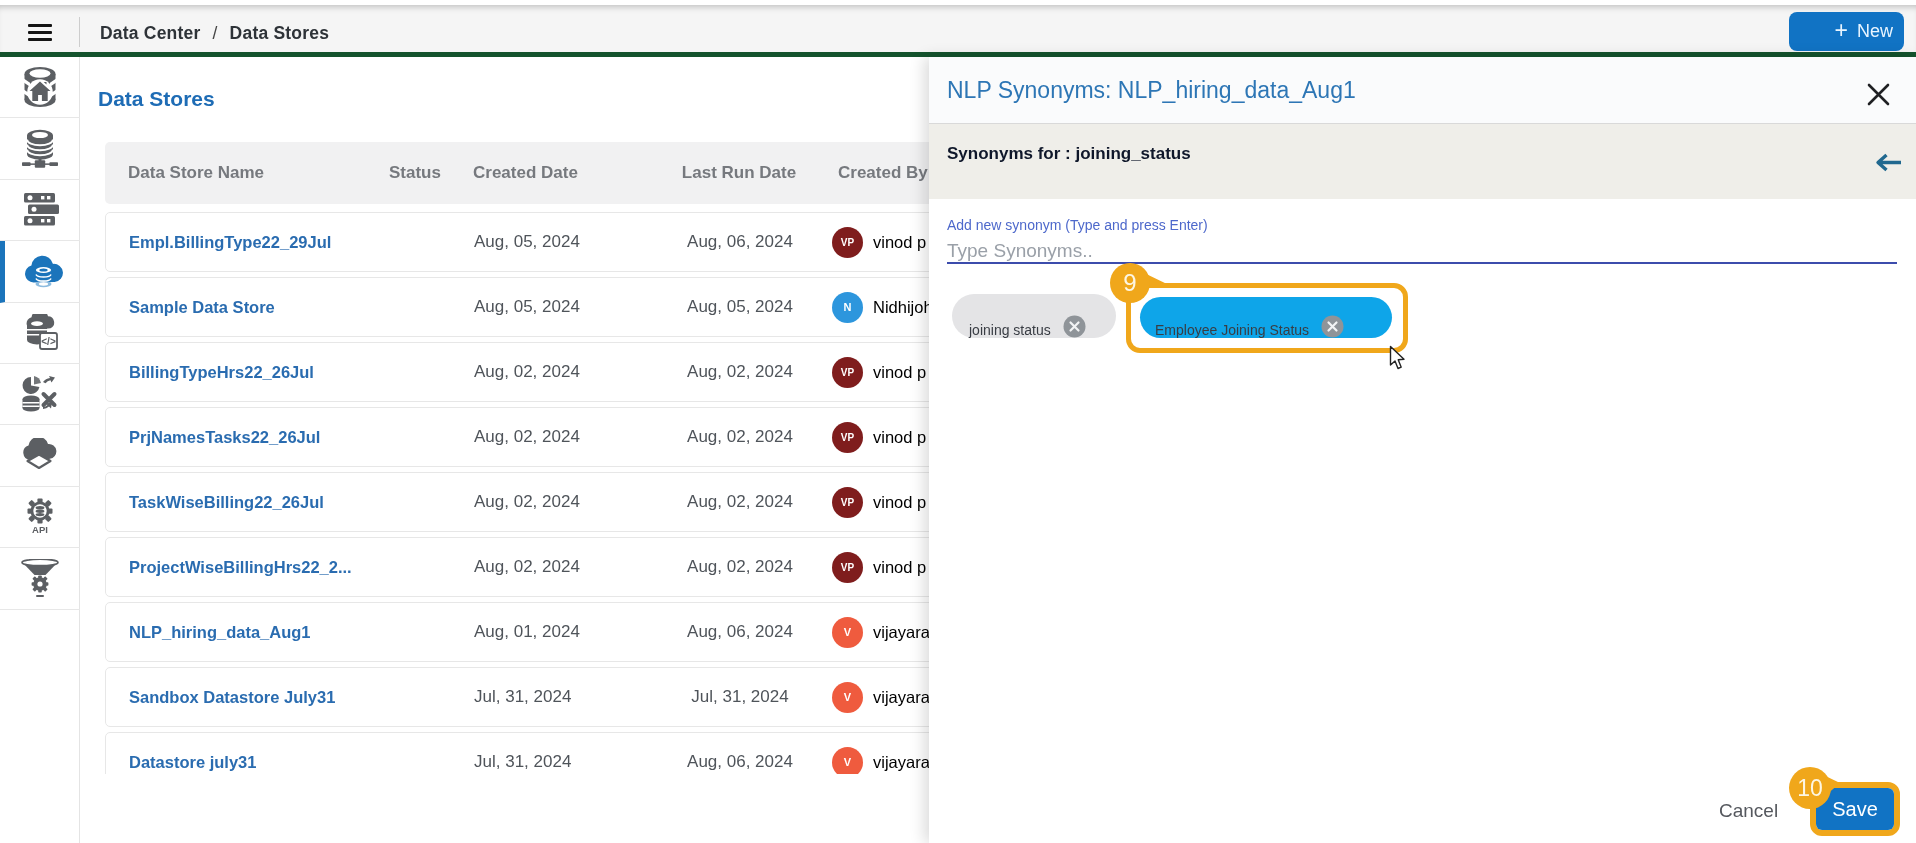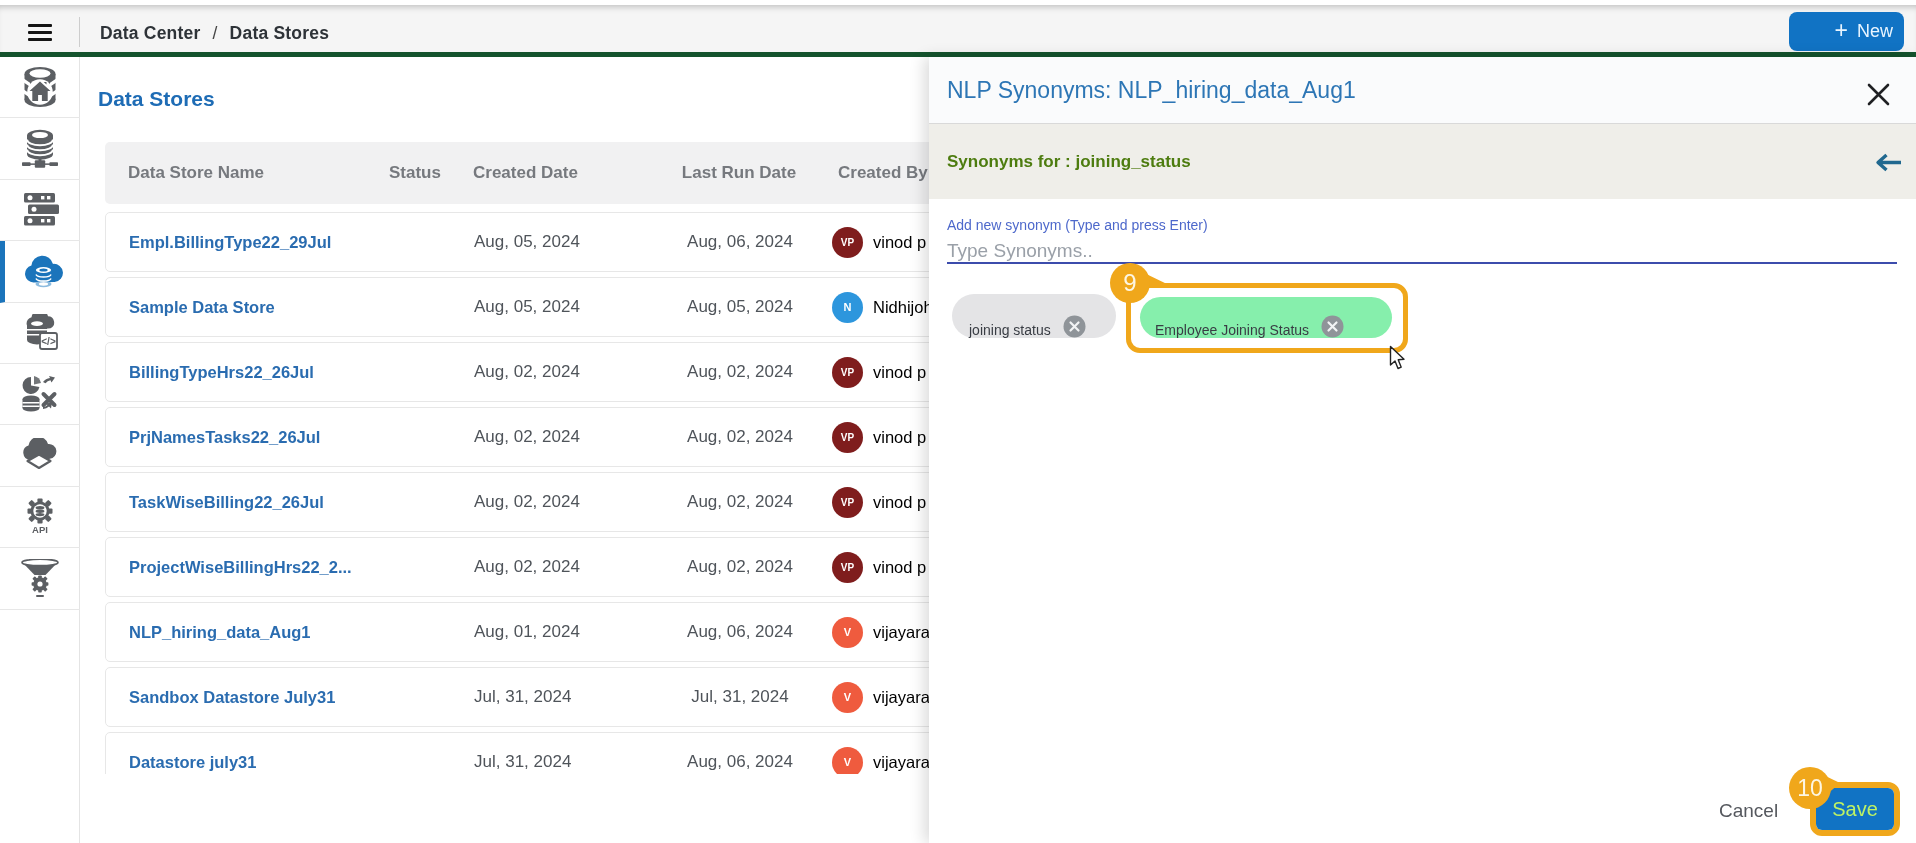--- a/index.html
+++ b/index.html
@@ -57,43 +57,43 @@
   .uname { font-size:16.5px; color:#000000; white-space:nowrap; }
 
   
   #panel { position:absolute; left:929px; top:57px; width:987px; height:786px;
     background:#fff; box-shadow:-5px 0 14px rgba(0,0,0,0.14); }
   #phead { position:absolute; left:0; top:0; width:987px; height:67px;
     background:#fafbfc; border-bottom:1px solid #d9d9d9; }
   #ptitle { position:absolute; left:18px; top:20px; font-size:23px; color:#2d76b5; }
   #pclose { position:absolute; left:938px; top:26px; width:23px; height:23px; }
   #pstrip { position:absolute; left:0; top:67px; width:987px; height:75px; background:#efeee9; }
-  #pstrip .t { position:absolute; left:18px; top:28px; font-size:17px; font-weight:700; color:#4d7c0f; }
+  #pstrip .t { position:absolute; left:18px; top:20px; font-size:17px; font-weight:700; color:#0f172a; }
   #backarr { position:absolute; left:946px; top:96px; }
   #addlbl { position:absolute; left:18px; top:160px; font-size:14px; color:#4d68cb; }
   #typeph { position:absolute; left:18px; top:183px; font-size:19px; color:#9aa0a8; }
   #uline { position:absolute; left:18px; top:205px; width:950px; height:2px; background:#3c4cac; }
 
   .chip { position:absolute; height:44px; border-radius:22px; display:flex;
     align-items:flex-end; font-size:14px; color:#393d44; white-space:nowrap; }
   #chip1 { left:23px; top:237px; width:164px; background:#e4e4e6; padding-left:17px; }
   #obox  { position:absolute; left:197px; top:226px; width:282px; height:70px;
     border:5px solid #f0a71b; border-radius:14px; }
   #chip2 { left:211px; top:240px; width:252px; height:41px; border-radius:21px;
-    background:#86efac; padding-left:15px; }
+    background:#0ea5e9; padding-left:15px; }
   .chx { margin-left:12px; }
 
   #badge9  { position:absolute; left:175px; top:200px; }
   #cursor  { position:absolute; left:460px; top:288px; }
 
   #cancel { position:absolute; left:790px; top:743px; font-size:19px; color:#55585e; }
   #sbox { position:absolute; left:881px; top:725px; width:90px; height:54px;
     border:6px solid #f0a71b; border-radius:12px; }
   #savebtn { width:78px; height:42px; background:#1173c4; border-radius:6px;
-    color:#bef264; font-size:20px; display:flex; align-items:center; justify-content:center; }
+    color:#ffffff; font-size:20px; display:flex; align-items:center; justify-content:center; }
   #badge10 { position:absolute; left:856px; top:706px; }
 </style>
 </head>
 <body>
 <div id="stage">
 
   <div id="topbar">
     <div id="burger">
         <div></div>
         <div></div>

